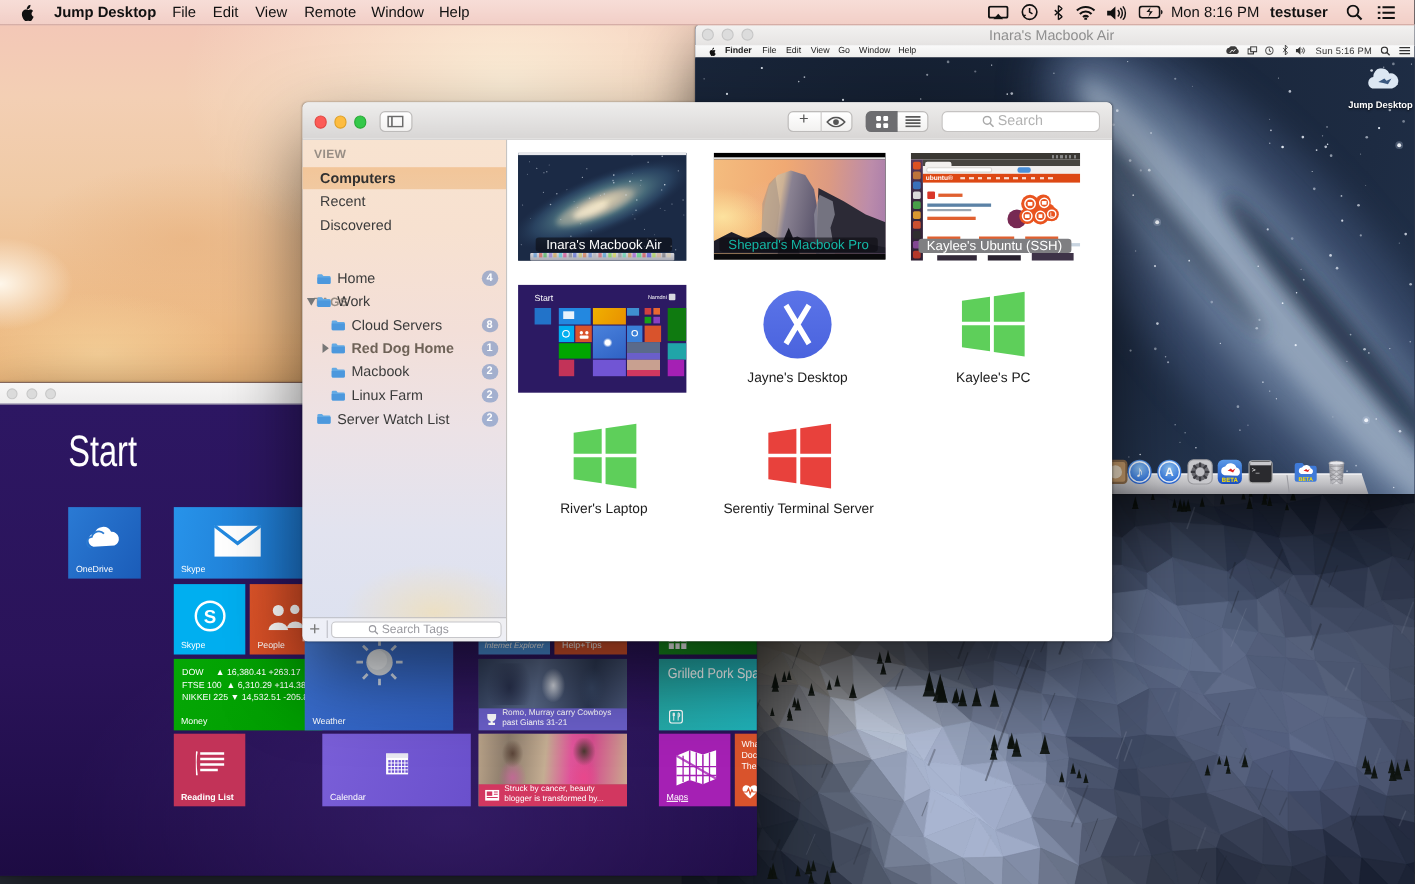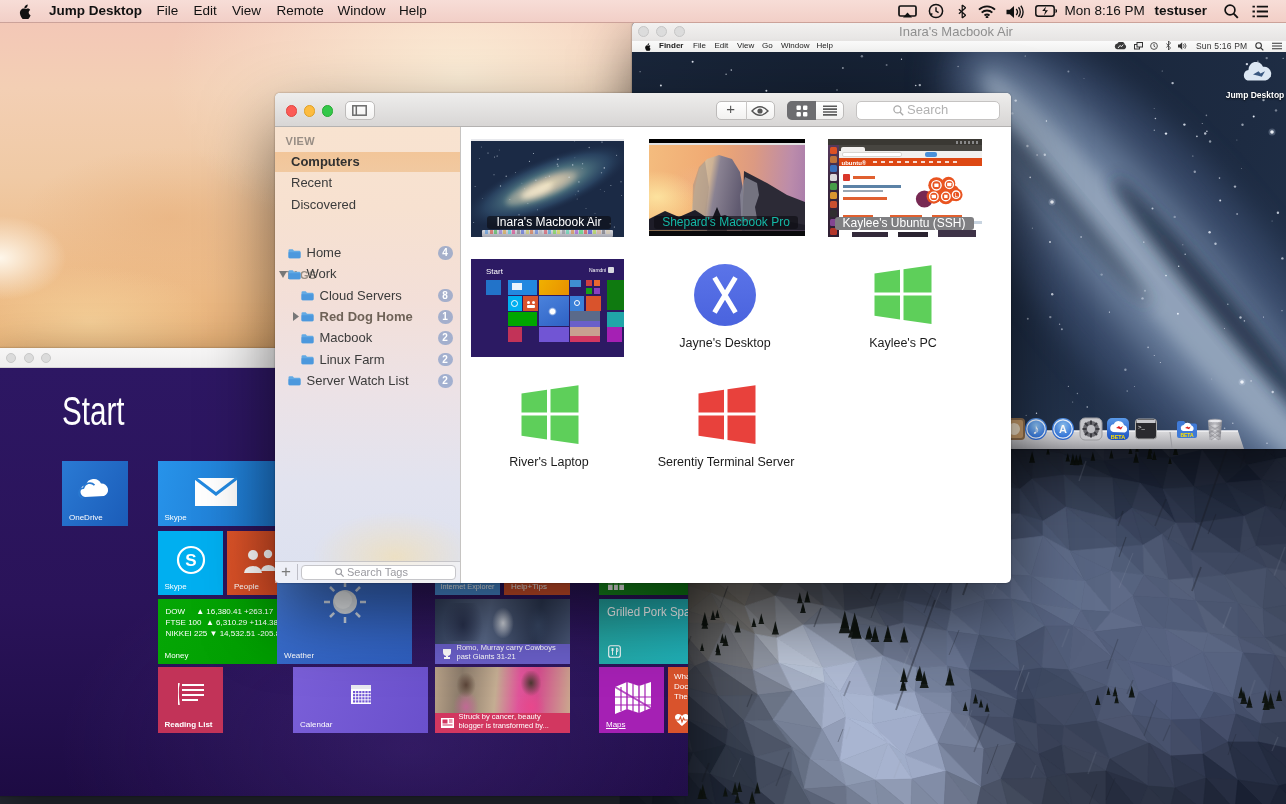--- a/index.html
+++ b/index.html
@@ -808,21 +808,21 @@
         <div style="position:absolute;left:227px;top:530.5px;width:65.5px;height:64.5px;overflow:hidden;background:linear-gradient(110deg,#dd5429,#cf4722);">
           <svg width="34" height="24" viewBox="0 0 34 24" style="position:absolute;left:16px;top:18px">
             <circle cx="10" cy="6" r="5" fill="#fff"></circle>
             <path d="M1 24 a9 7 0 0 1 18 0 z" fill="#fff"></path>
             <circle cx="25" cy="5" r="4.2" fill="#fff"></circle>
             <path d="M18 22 a7.5 6 0 0 1 15 0 z" fill="#fff"></path>
           </svg>
           <div style="position:absolute;left:7px;bottom:4px;font-size:8px;color:#fff;white-space:nowrap;">People</div>
         </div>
         <div style="position:absolute;left:434.5px;top:530.5px;width:65.5px;height:64.5px;overflow:hidden;background:#4a90d9;">
-          <div style="position:absolute;left:6px;bottom:4px;font-size:7.3px;color:#fff;white-space:nowrap;">Internet Explorer</div>
+          <div style="position:absolute;left:6px;bottom:4px;font-size:7.3px;color:#fff;white-space:nowrap;font-style:italic;">Internet Explorer</div>
         </div>
         <div style="position:absolute;left:504px;top:530.5px;width:65.5px;height:64.5px;overflow:hidden;background:#d9532c;">
           <div style="position:absolute;left:7px;bottom:4px;font-size:8px;color:#fff;white-space:nowrap;">Help+Tips</div>
         </div>
         <div style="position:absolute;left:599px;top:530.5px;width:90px;height:64.5px;overflow:hidden;background:linear-gradient(110deg,#1a9421,#0f7a14);">
           <svg width="22" height="22" viewBox="0 0 22 22" style="position:absolute;left:8px;top:38px">
             <rect x="1" y="4" width="16" height="17" fill="#fff"></rect>
             <rect x="4" y="1" width="16" height="3" fill="#fff" opacity=".7"></rect>
             <g stroke="#169416" stroke-width="1.4">
               <path d="M1 9.5 h16 M1 15 h16 M6.3 4 v17 M11.6 4 v17"></path>

